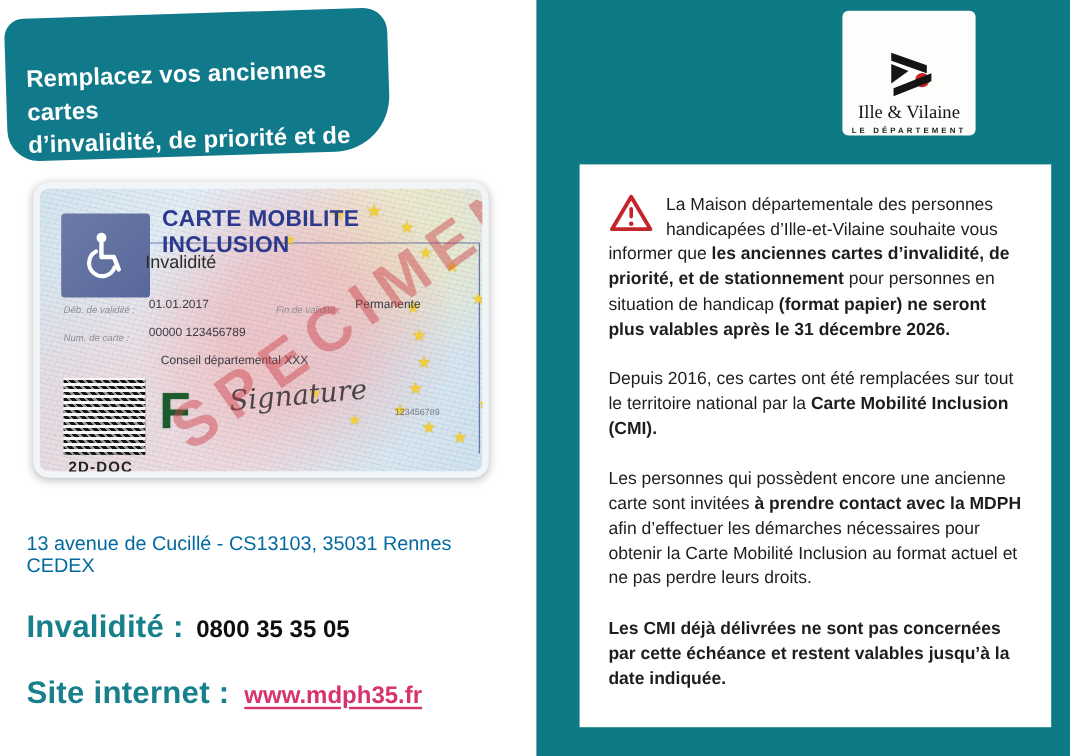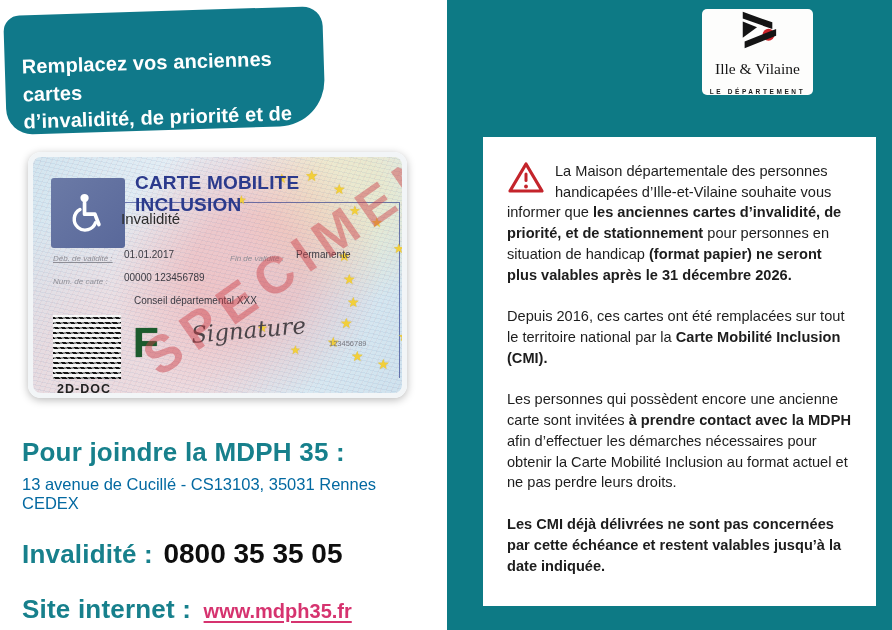--- a/index.html
+++ b/index.html
@@ -78,32 +78,32 @@
   }
   .star { position:absolute; color:#f2cf3a; text-shadow:0 0 1px rgba(180,140,0,.6); z-index:2; }
   .star::before { content:"★"; }
 
   
   .contact { position:absolute; left:22px; top:437px; width:415px; }
   .contact .hd { color:#17808c; font-weight:bold; font-size:26px; letter-spacing:0.2px; }
   .contact .addr { margin-top:7px; font-size:16.5px; color:#0369a1; }
   .phone-row { margin-top:25px; }
   .phone-row .hd { display:inline; }
-  .phone-row .num { display:inline; font-size:28px; font-weight:bold; color:#0e0e0e; margin-left:6px; }
+  .phone-row .num { display:inline; font-size:20px; font-weight:bold; color:#0e0e0e; margin-left:6px; }
   .note { margin-top:3px; font-size:15px; font-weight:bold; color:#111; }
   .site-row { margin-top:24px; }
   .site-row .hd { display:inline; }
   .site-row a { font-size:20px; font-weight:bold; color:#d6336f; margin-left:8px; text-decoration:underline; text-underline-offset:3px; }
 
   
   .right-panel { position:absolute; left:447px; top:0; width:445px; height:630px; background:#0d7a85; }
   .logo-box {
-    position:absolute; left:255px; top:9px; width:111px; height:86px;
+    position:absolute; left:255px; top:9px; width:111px; height:104px;
     background:#fdfdfc; border-radius:5px;
-    display:flex; flex-direction:column; align-items:center; justify-content:space-between;
+    display:flex; flex-direction:column; align-items:center; justify-content:flex-end;
   }
   .logo-name { font-family:"Liberation Serif", serif; font-size:15.5px; color:#151515; margin-top:2px; }
   .logo-sub { font-size:6.5px; letter-spacing:2.6px; color:#1a1a1a; margin-top:3px; font-weight:bold; }
   .info-box {
     position:absolute; left:36px; top:137px; width:393px; height:469px;
     background:#fff; padding:24px 22px 0 24px;
     font-size:14.6px; line-height:1.42; color:#1d1d1d;
   }
   .info-box p { margin-bottom:21px; }
   .info-box p.lastp { font-weight:bold; }
@@ -128,21 +128,21 @@
       <svg width="46" height="46" viewBox="0 0 40 40">
         <circle cx="17" cy="7" r="3.6" fill="#fff"></circle>
         <path d="M17 11 v10 h9 l3.5 9" stroke="#fff" stroke-width="3.2" fill="none" stroke-linecap="round" stroke-linejoin="round"></path>
         <path d="M13 17 a9.5 9.5 0 1 0 13.5 11.5" stroke="#fff" stroke-width="3" fill="none" stroke-linecap="round"></path>
       </svg>
     </div>
     <div class="card-title">CARTE MOBILITE INCLUSION</div>
     <div class="card-frame"></div>
     <div class="card-subtitle">Invalidité</div>
 
-    <span class="fld-label" style="left:20px;  top:97px;text-decoration:underline;">Déb. de validité :</span>
+    <span class="fld-label" style="left:20px;  top:97px;">Déb. de validité :</span>
     <span class="fld-value" style="left:91px;  top:92px;">01.01.2017</span>
     <span class="fld-label" style="left:197px; top:97px;">Fin de validité :</span>
     <span class="fld-value" style="left:263px; top:92px;">Permanente</span>
     <span class="fld-label" style="left:20px;  top:120px;">Num. de carte :</span>
     <span class="fld-value" style="left:91px;  top:115px;">00000 123456789</span>
     <span class="fld-label" style="left:20px;  top:143px;margin-top:47px;">Délivrée par :</span>
     <span class="fld-value" style="left:101px;  top:138px;">Conseil départemental XXX</span>
 
     <div class="qr"></div>
     <div class="qr-label">2D-DOC</div>
@@ -164,21 +164,20 @@
     <span class="star" style="left:307px; top:158px; font-size:14px;"></span>
     <span class="star" style="left:294px; top:177px; font-size:14px;"></span>
     <span class="star" style="left:318px; top:191px; font-size:14px;"></span>
     <span class="star" style="left:344px; top:199px; font-size:14px;"></span>
     <span class="star" style="left:365px; top:172px; font-size:13px;"></span>
     <span class="star" style="left:224px; top:164px; font-size:12px;"></span>
     <span class="star" style="left:257px; top:186px; font-size:12px;"></span>
   </div>
 
   <div class="contact">
-    <div class="hd">Pour joindre la MDPH 35 :</div>
     <div class="addr">13 avenue de Cucillé - CS13103, 35031 Rennes CEDEX</div>
     <div class="phone-row">
       <span class="hd">Invalidité :</span>
       <span class="num">0800 35 35 05</span>
     </div>
     <div class="site-row">
       <span class="hd">Site internet :</span>
       <a href="www.mdph35.fr">www.mdph35.fr</a>
     </div>
   </div>

